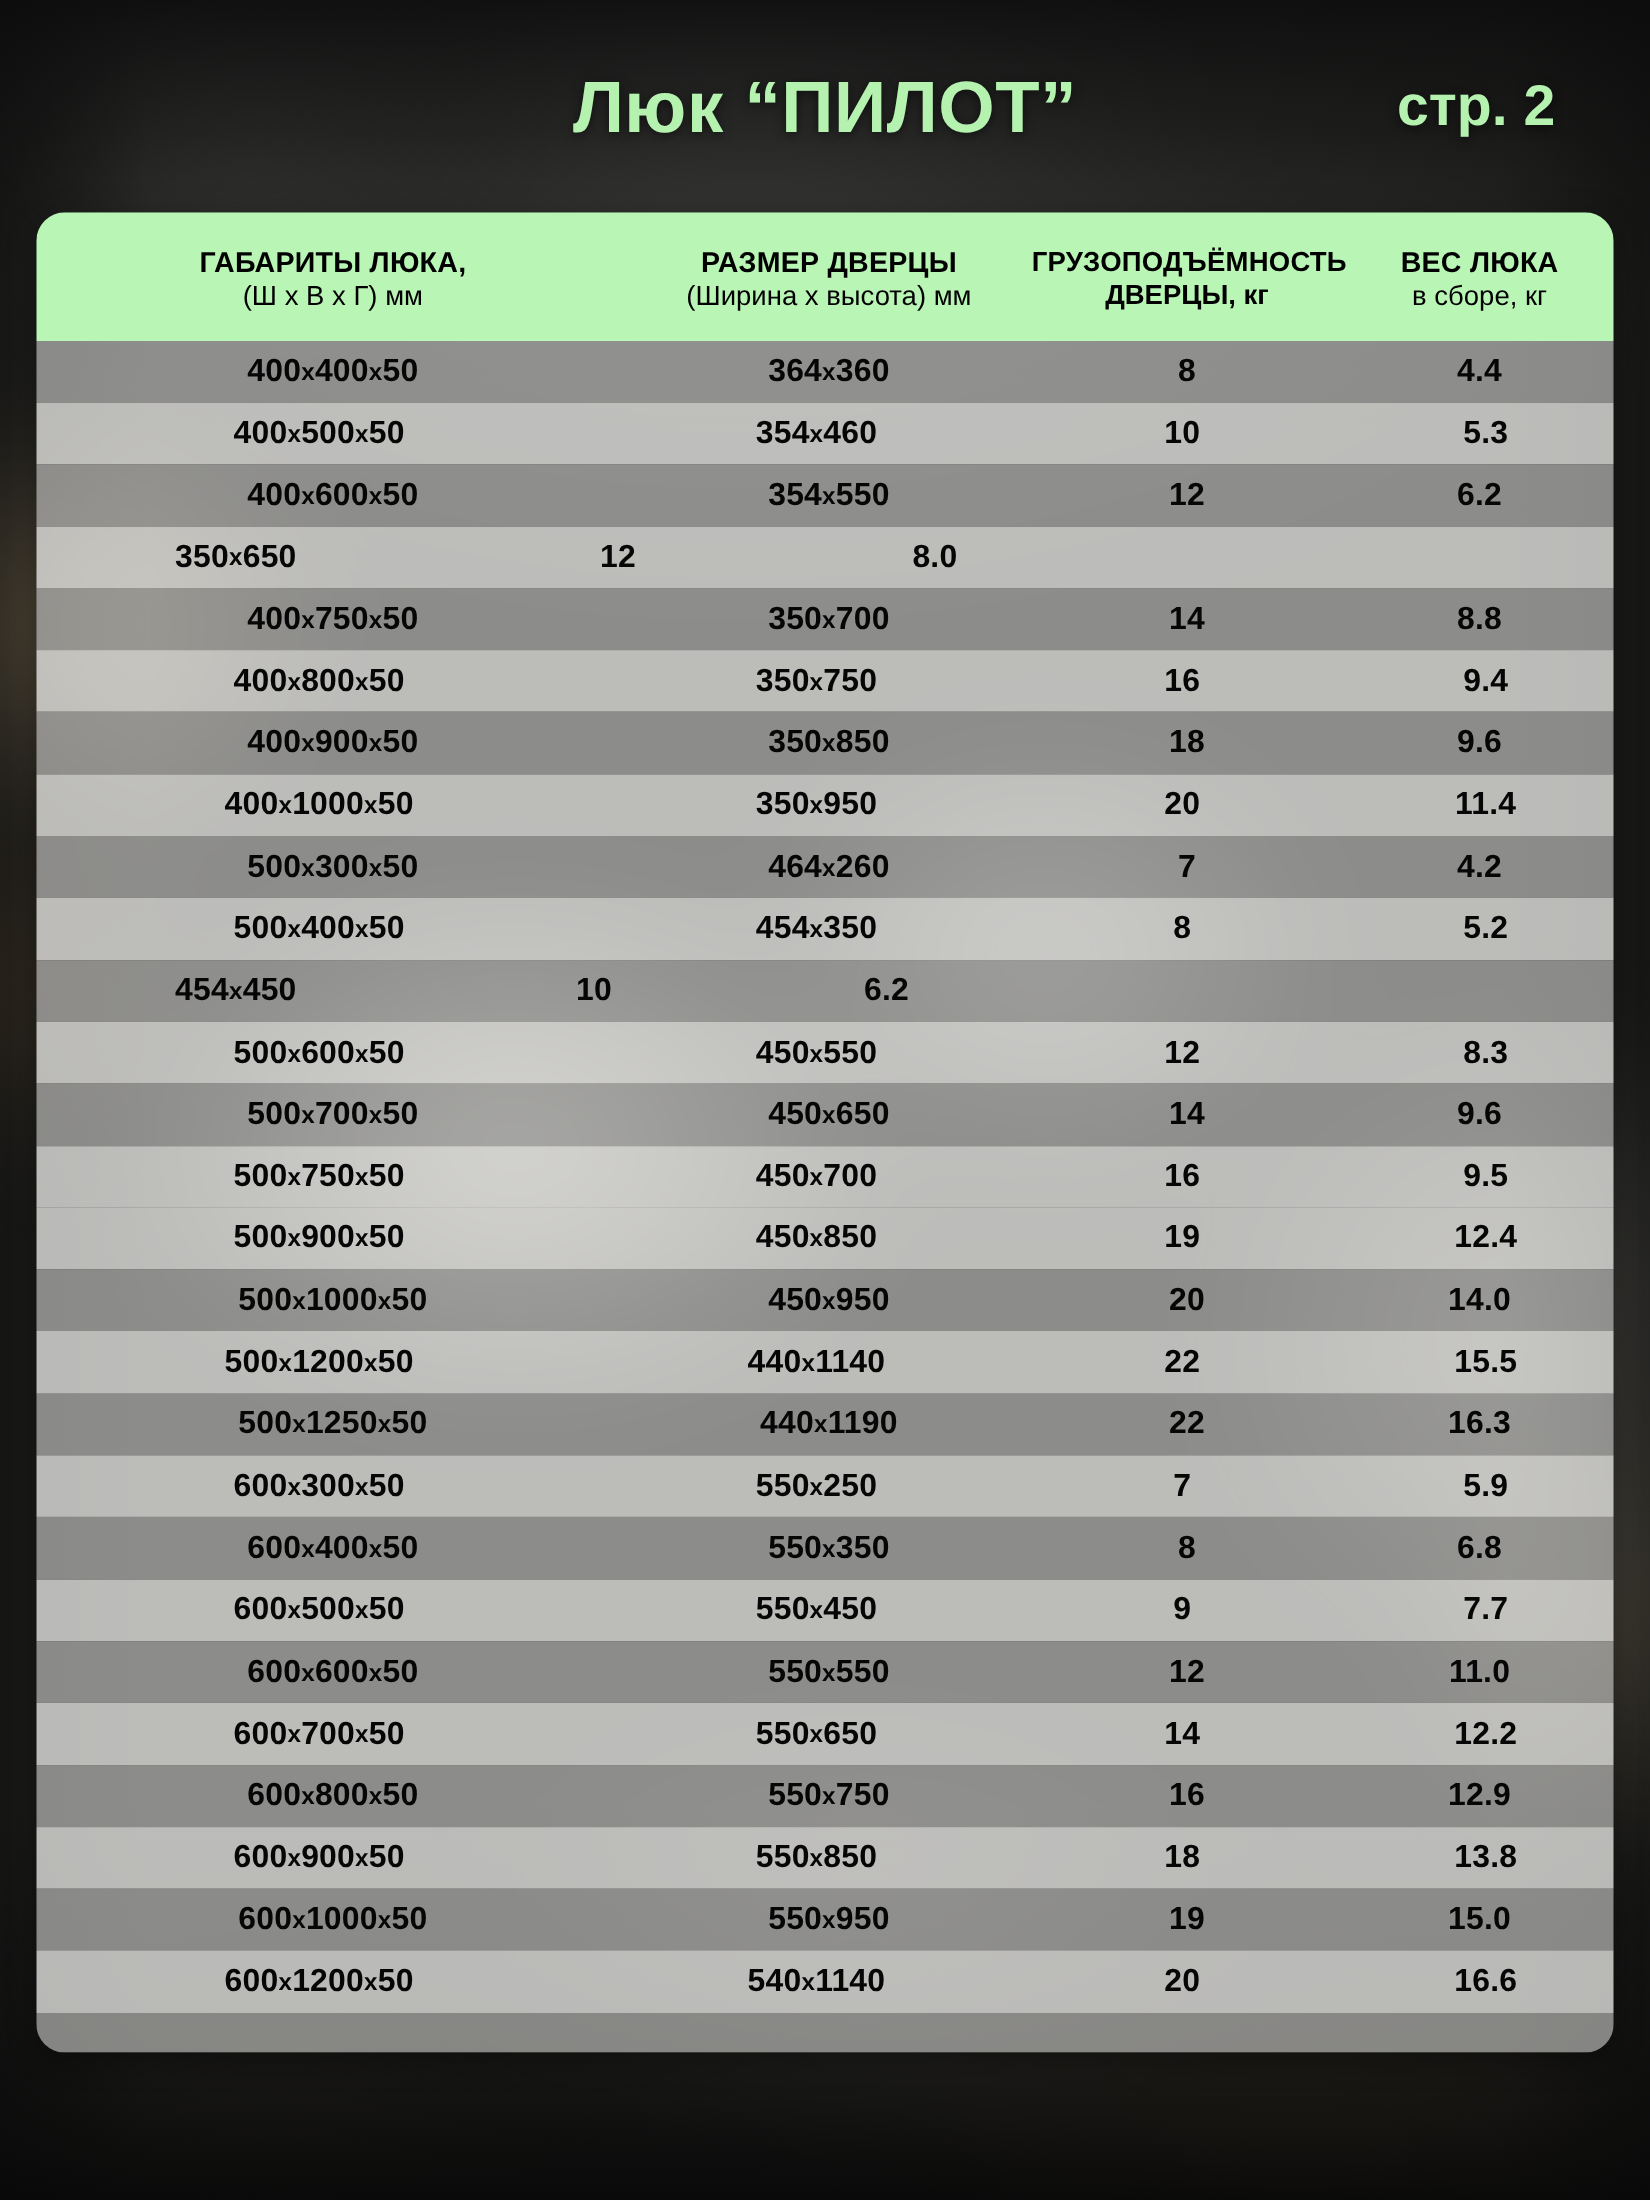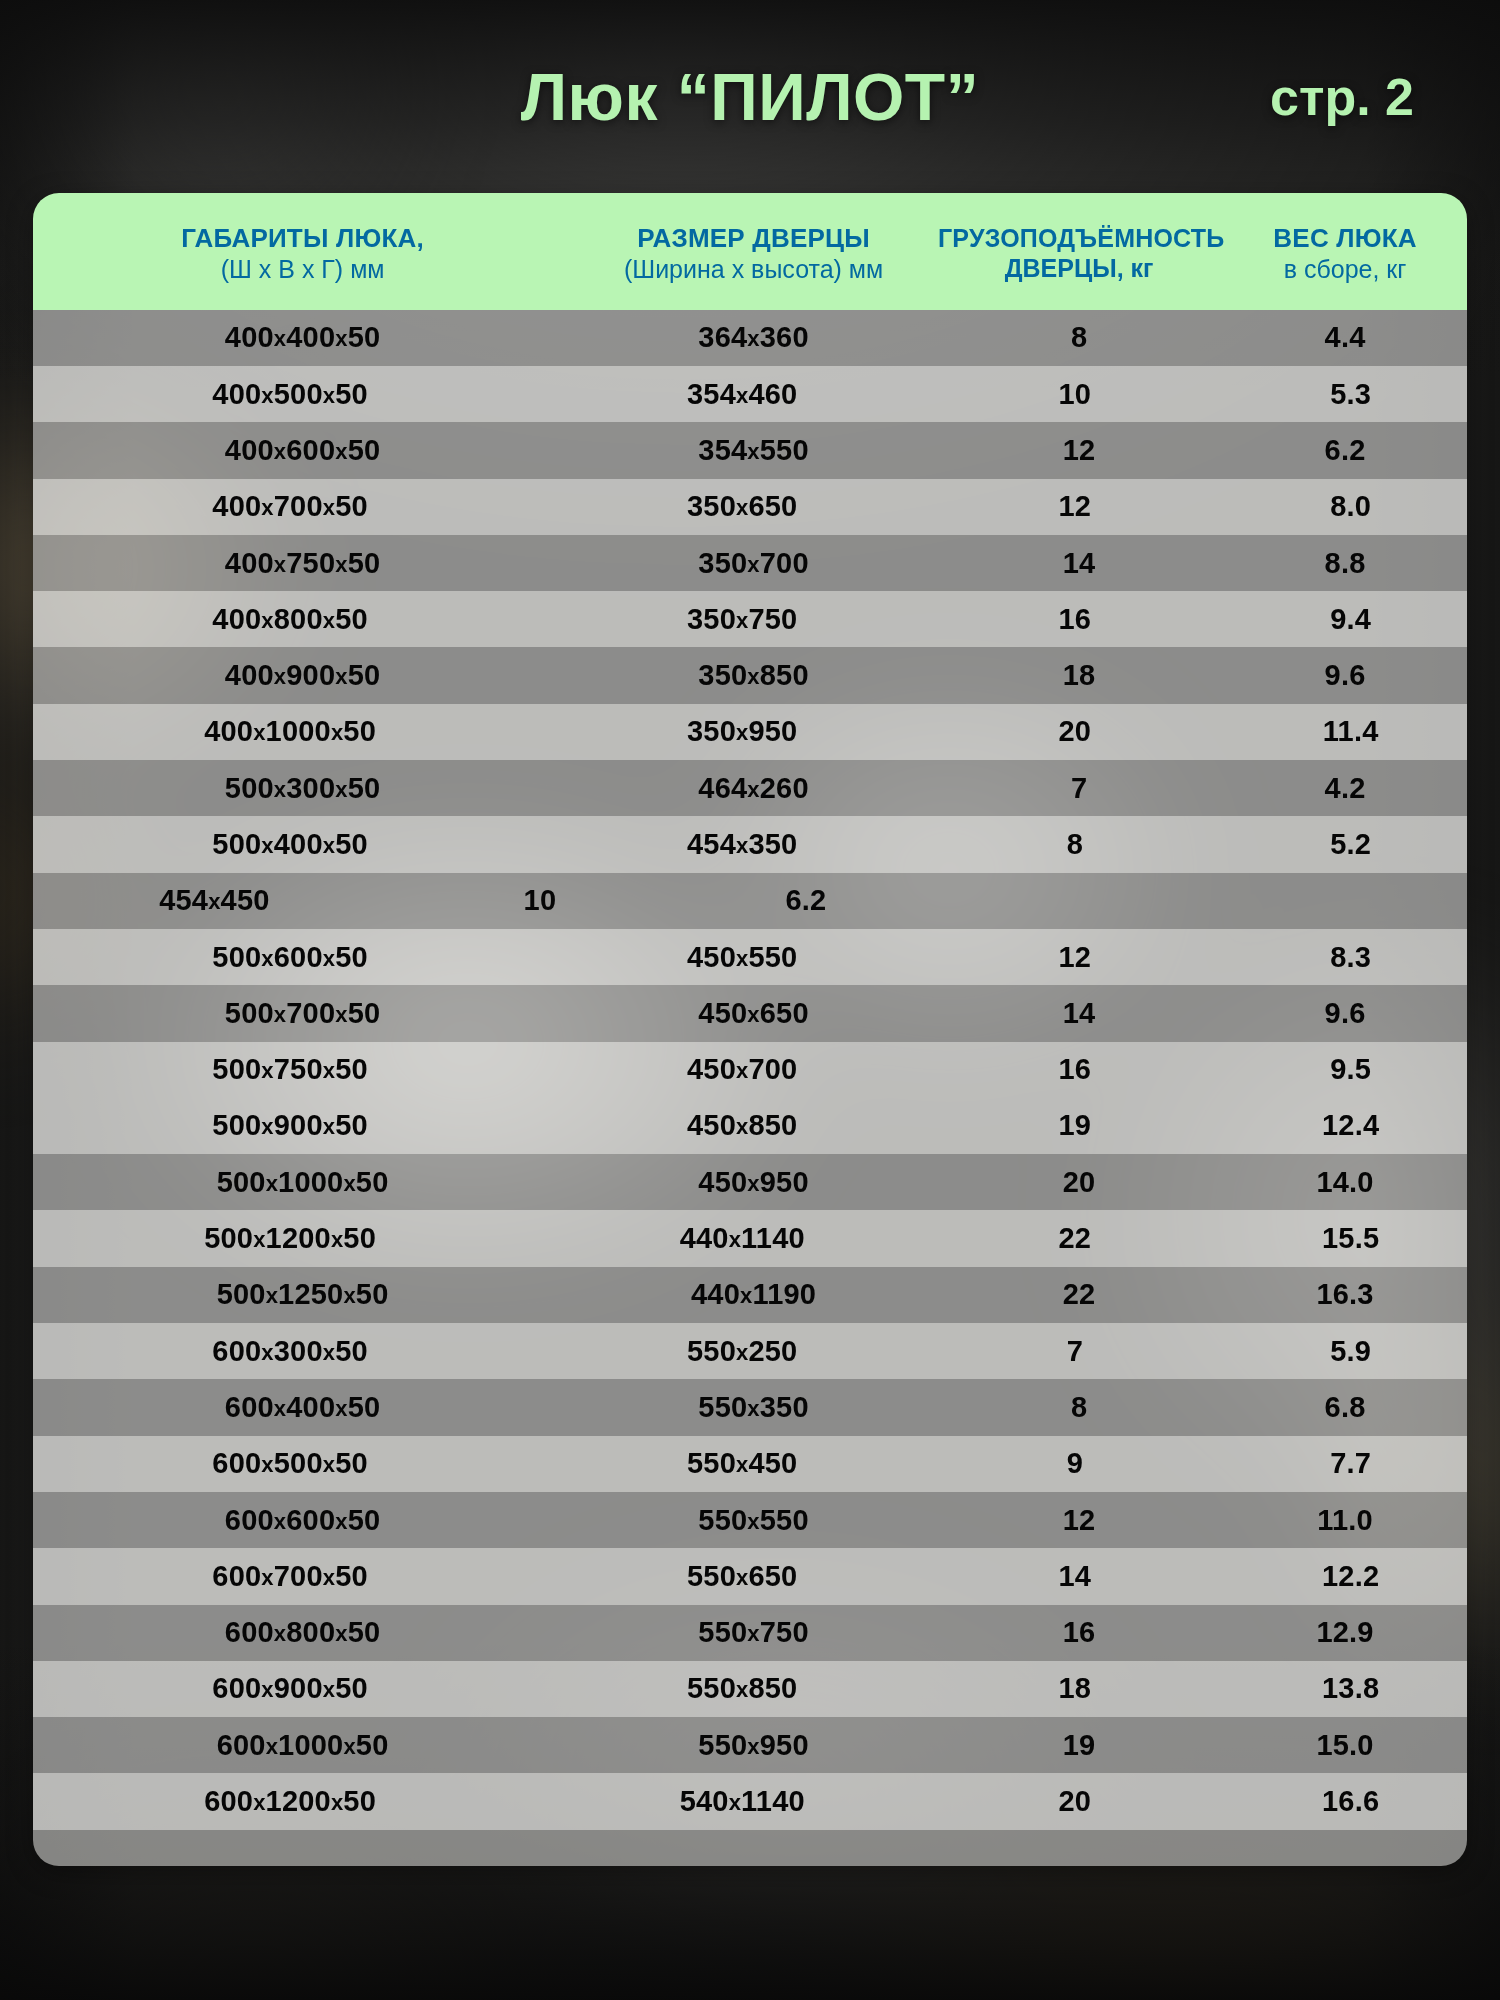--- a/index.html
+++ b/index.html
@@ -108,21 +108,21 @@
     align-items: center;
     width: 100%;
   }
   .c1 { width: 37.6%; }
   .c2 { width: 25.3%; }
   .c3 { width: 20.1%; }
   .c4 { width: 17.0%; }
 
   .th {
     text-align: center;
-    color: #0369a1;
+    color: #000000;
     padding: 0 3px;
     box-sizing: border-box;
   }
   .th .l1 {
     display: block;
     font-size: 26px;
     font-weight: 700;
     letter-spacing: .2px;
     line-height: 1.18;
     white-space: nowrap;
@@ -217,21 +217,20 @@
           <div class="td c3">10</div>
           <div class="td c4">5.3</div>
         </div>
         <div class="tr odd">
           <div class="td c1"><span>400</span><span class="sep">x</span><span>600</span><span class="sep">x</span><span>50</span></div>
           <div class="td c2"><span>354</span><span class="sep">x</span><span>550</span></div>
           <div class="td c3">12</div>
           <div class="td c4">6.2</div>
         </div>
         <div class="tr even">
-          <div class="td c1"><span>400</span><span class="sep">x</span><span>700</span><span class="sep">x</span><span>50</span></div>
           <div class="td c2"><span>350</span><span class="sep">x</span><span>650</span></div>
           <div class="td c3">12</div>
           <div class="td c4">8.0</div>
         </div>
         <div class="tr odd">
           <div class="td c1"><span>400</span><span class="sep">x</span><span>750</span><span class="sep">x</span><span>50</span></div>
           <div class="td c2"><span>350</span><span class="sep">x</span><span>700</span></div>
           <div class="td c3">14</div>
           <div class="td c4">8.8</div>
         </div>

